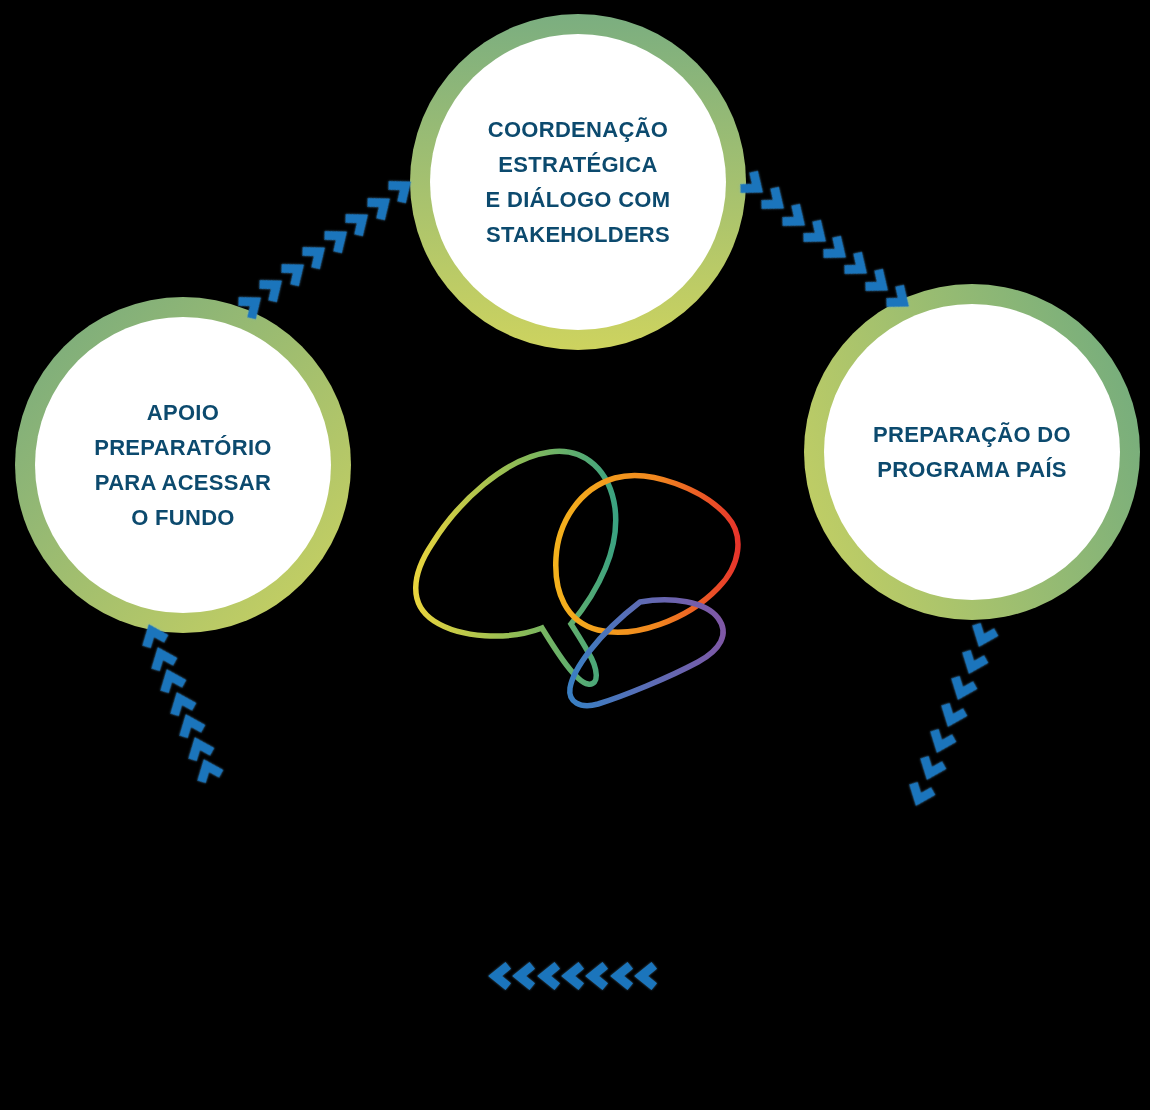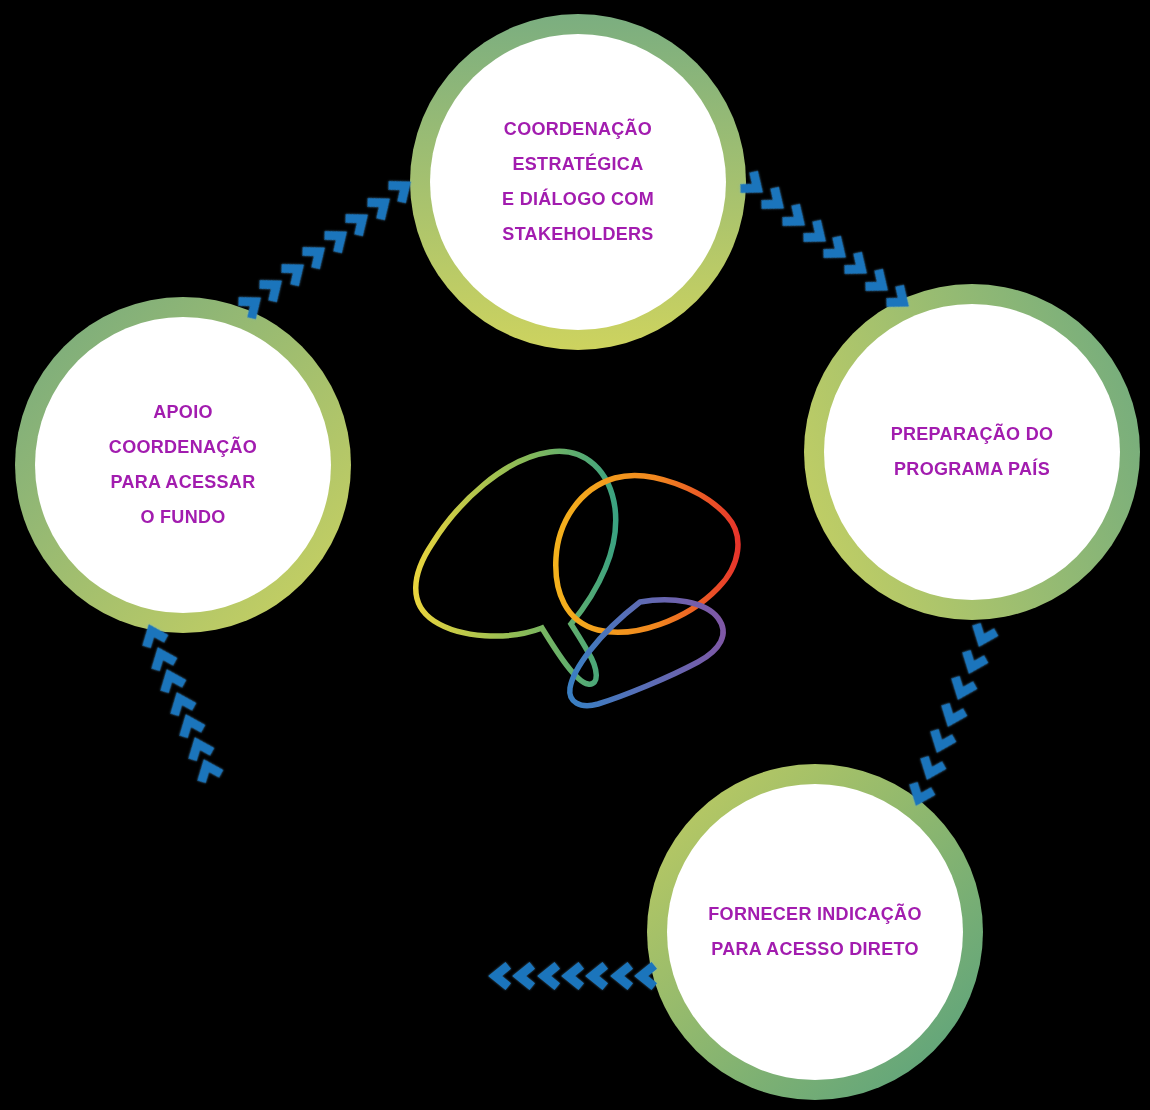--- a/index.html
+++ b/index.html
@@ -30,24 +30,24 @@
     border-radius: 50%;
     background: #ffffff;
     display: flex;
     align-items: center;
     justify-content: center;
   }
   .node-label {
     white-space: pre-line;
     text-align: center;
     font-weight: 700;
-    font-size: 18px;
+    font-size: 22px;
     line-height: 35px;
     letter-spacing: 0.3px;
-    color: #a21caf;
+    color: #0c4a6e;
   }
   .node-top          { left: 410px; top: 14px;  background: linear-gradient(180deg, #7bae80, #cdd35f); }
   .node-right        { left: 804px; top: 284px; background: linear-gradient(250deg, #6faa7f, #c8d162); }
   .node-left         { left: 15px;  top: 297px; background: linear-gradient(135deg, #74a97f, #cdd35f); }
   .node-bottom-left  { left: 167px; top: 764px; background: linear-gradient(180deg, #c3cd60, #4a9e85); }
   .node-bottom-right { left: 647px; top: 764px; background: linear-gradient(135deg, #c3cd60, #55a07e); }
   
   .chevron {
     position: absolute;
     width: 30px;
@@ -78,32 +78,26 @@
     </div>
   </div>
 
   <div class="node node-right">
     <div class="node-inner">
       <div class="node-label">PREPARAÇÃO DO
 PROGRAMA PAÍS</div>
     </div>
   </div>
 
-  <div class="node node-bottom-right">
-    <div class="node-inner">
-      <div class="node-label">FORNECER INDICAÇÃO
-PARA ACESSO DIRETO</div>
-    </div>
-  </div>
 
 
   <div class="node node-left">
     <div class="node-inner">
       <div class="node-label">APOIO
-COORDENAÇÃO
+PREPARATÓRIO
 PARA ACESSAR
 O FUNDO</div>
     </div>
   </div>
 
   <svg class="center-logo" viewBox="0 0 360 290">
     <defs>
       <linearGradient id="gradGreen" gradientUnits="userSpaceOnUse" x1="8" y1="140" x2="232" y2="140">
         <stop offset="0" stop-color="#efd63c"></stop>
         <stop offset="0.5" stop-color="#8cbb57"></stop>

